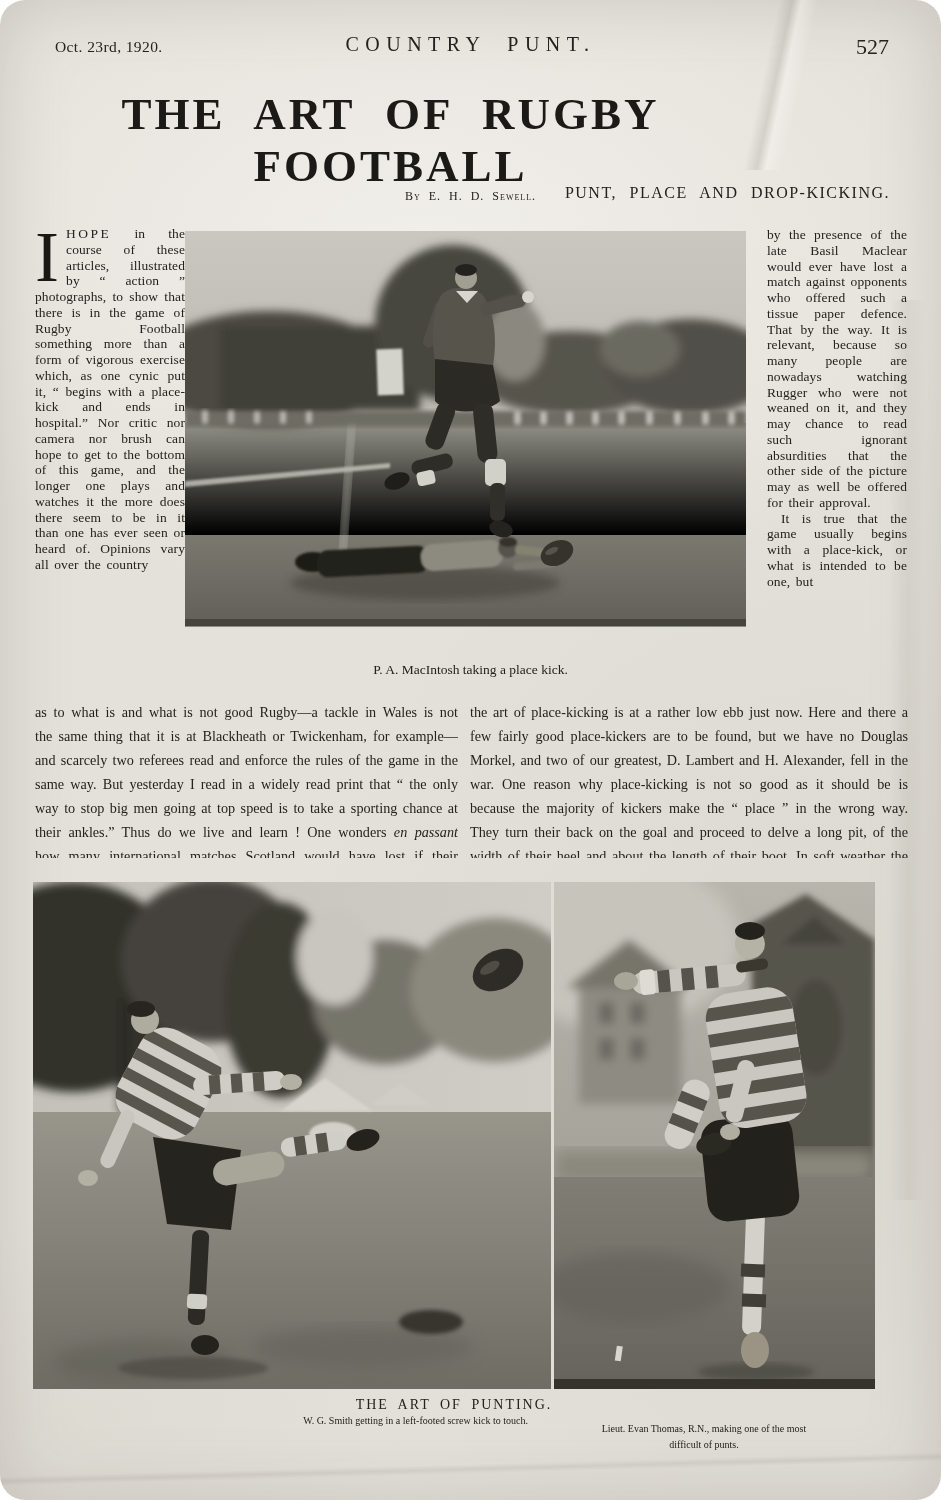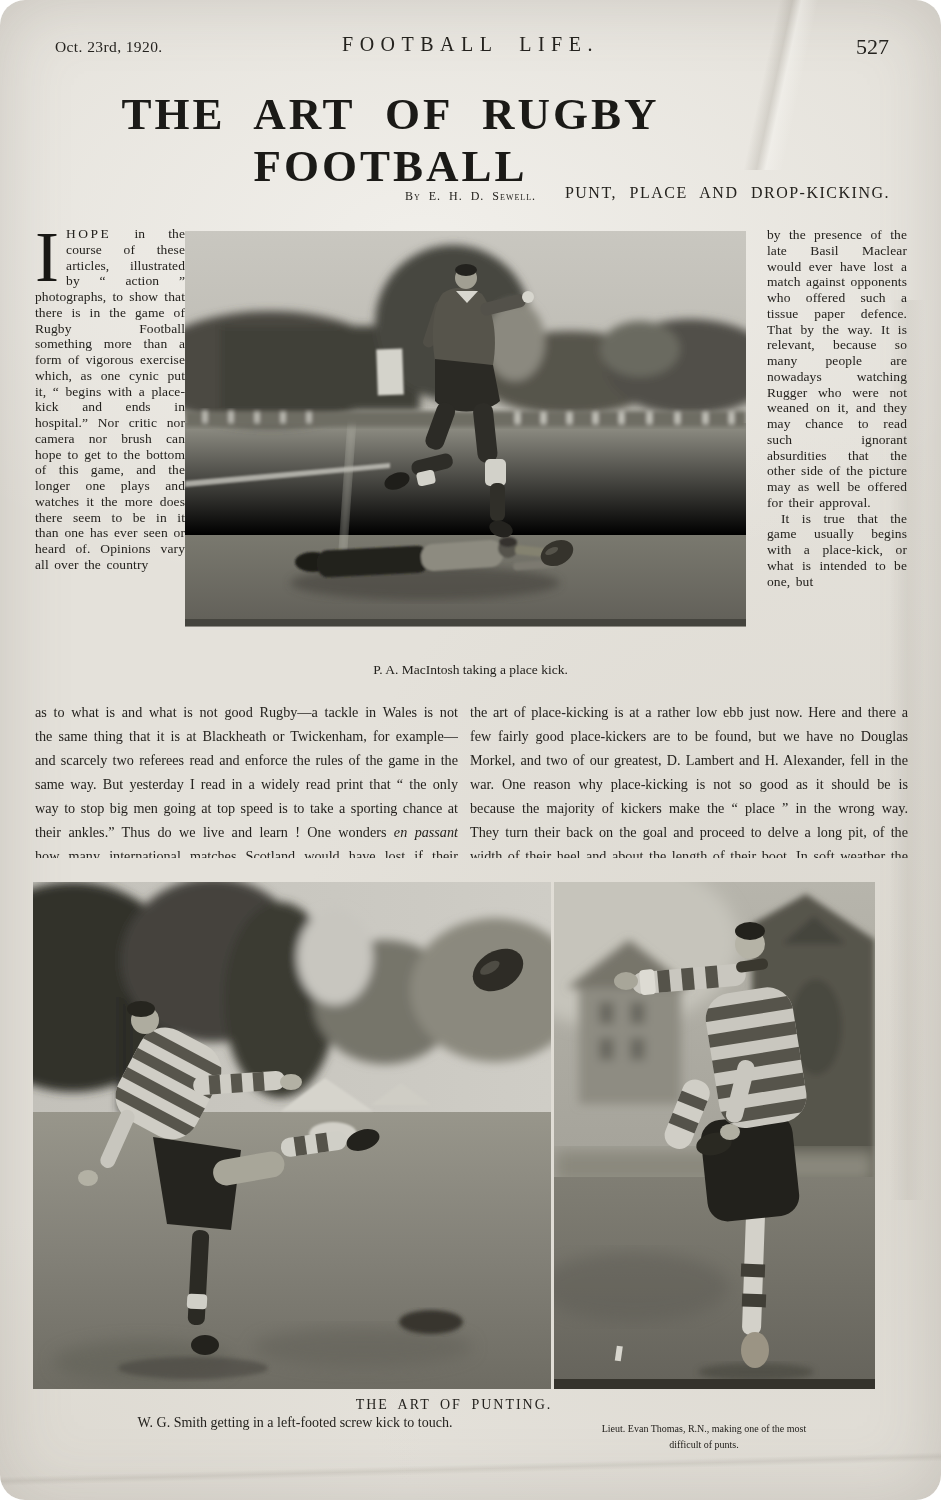--- a/index.html
+++ b/index.html
@@ -46,35 +46,35 @@
   .photo{position:absolute;overflow:hidden;background:#a8a69c;}
   .photo svg{display:block;width:100%;height:100%;}
   .photo-main{left:185px;top:231px;width:561px;height:395px;box-shadow:0 1px 0 rgba(40,38,32,.45);}
   .photo-bl{left:33px;top:882px;width:518px;height:507px;}
   .photo-br{left:554px;top:882px;width:321px;height:507px;}
   .cap-main-title{position:absolute;left:0;top:641px;width:941px;text-align:center;
     font-size:14px;letter-spacing:4px;word-spacing:6px;}
   .cap-main-sub{position:absolute;left:0;top:662px;width:941px;text-align:center;font-size:13.5px;}
   .cap-punt-title{position:absolute;left:0;top:1397px;width:908px;text-align:center;
     font-size:14px;letter-spacing:2px;word-spacing:4px;}
-  .cap-bl{position:absolute;left:62px;top:1415px;width:466px;text-align:center;font-size:14px;}
+  .cap-bl{position:absolute;left:62px;top:1415px;width:466px;text-align:right;font-size:10px;}
   .cap-br{position:absolute;left:548px;top:1421px;width:312px;text-align:center;
     font-size:10px;line-height:16px;}
   .it{font-style:italic;}
 </style>
 </head>
 <body>
 
 <div class="page">
   <div class="crease-v-top"></div>
   <div class="crease-v-mid"></div>
   <div class="crease-h-bottom"></div>
 
   <div class="hdr-date">Oct. 23rd, 1920.</div>
-  <div class="hdr-masthead">FOOTBALL LIFE.</div>
+  <div class="hdr-masthead">COUNTRY PUNT.</div>
   <div class="hdr-page">527</div>
 
   <div class="headline">THE ART OF RUGBY FOOTBALL</div>
   <div class="subhead">PUNT, PLACE AND DROP-KICKING.</div>
   <div class="byline">By E. H. D. Sewell.</div>
 
   <div class="ncol col-left">
     <p><span class="dropcap">I</span><span class="lead">HOPE</span>
       <span>in the course of these articles, illustrated by “ action ” photographs, to show that there is in the game of Rugby Football something more than a form of vigorous exercise which, as one cynic put it, “ begins with a place-kick and ends in hospital.”  Nor critic nor camera nor brush can hope to get to the bottom of this game, and the longer one plays and watches it the more does there seem to be in it than one has ever seen or heard of.  Opinions vary all over the country</span></p>
   </div>

